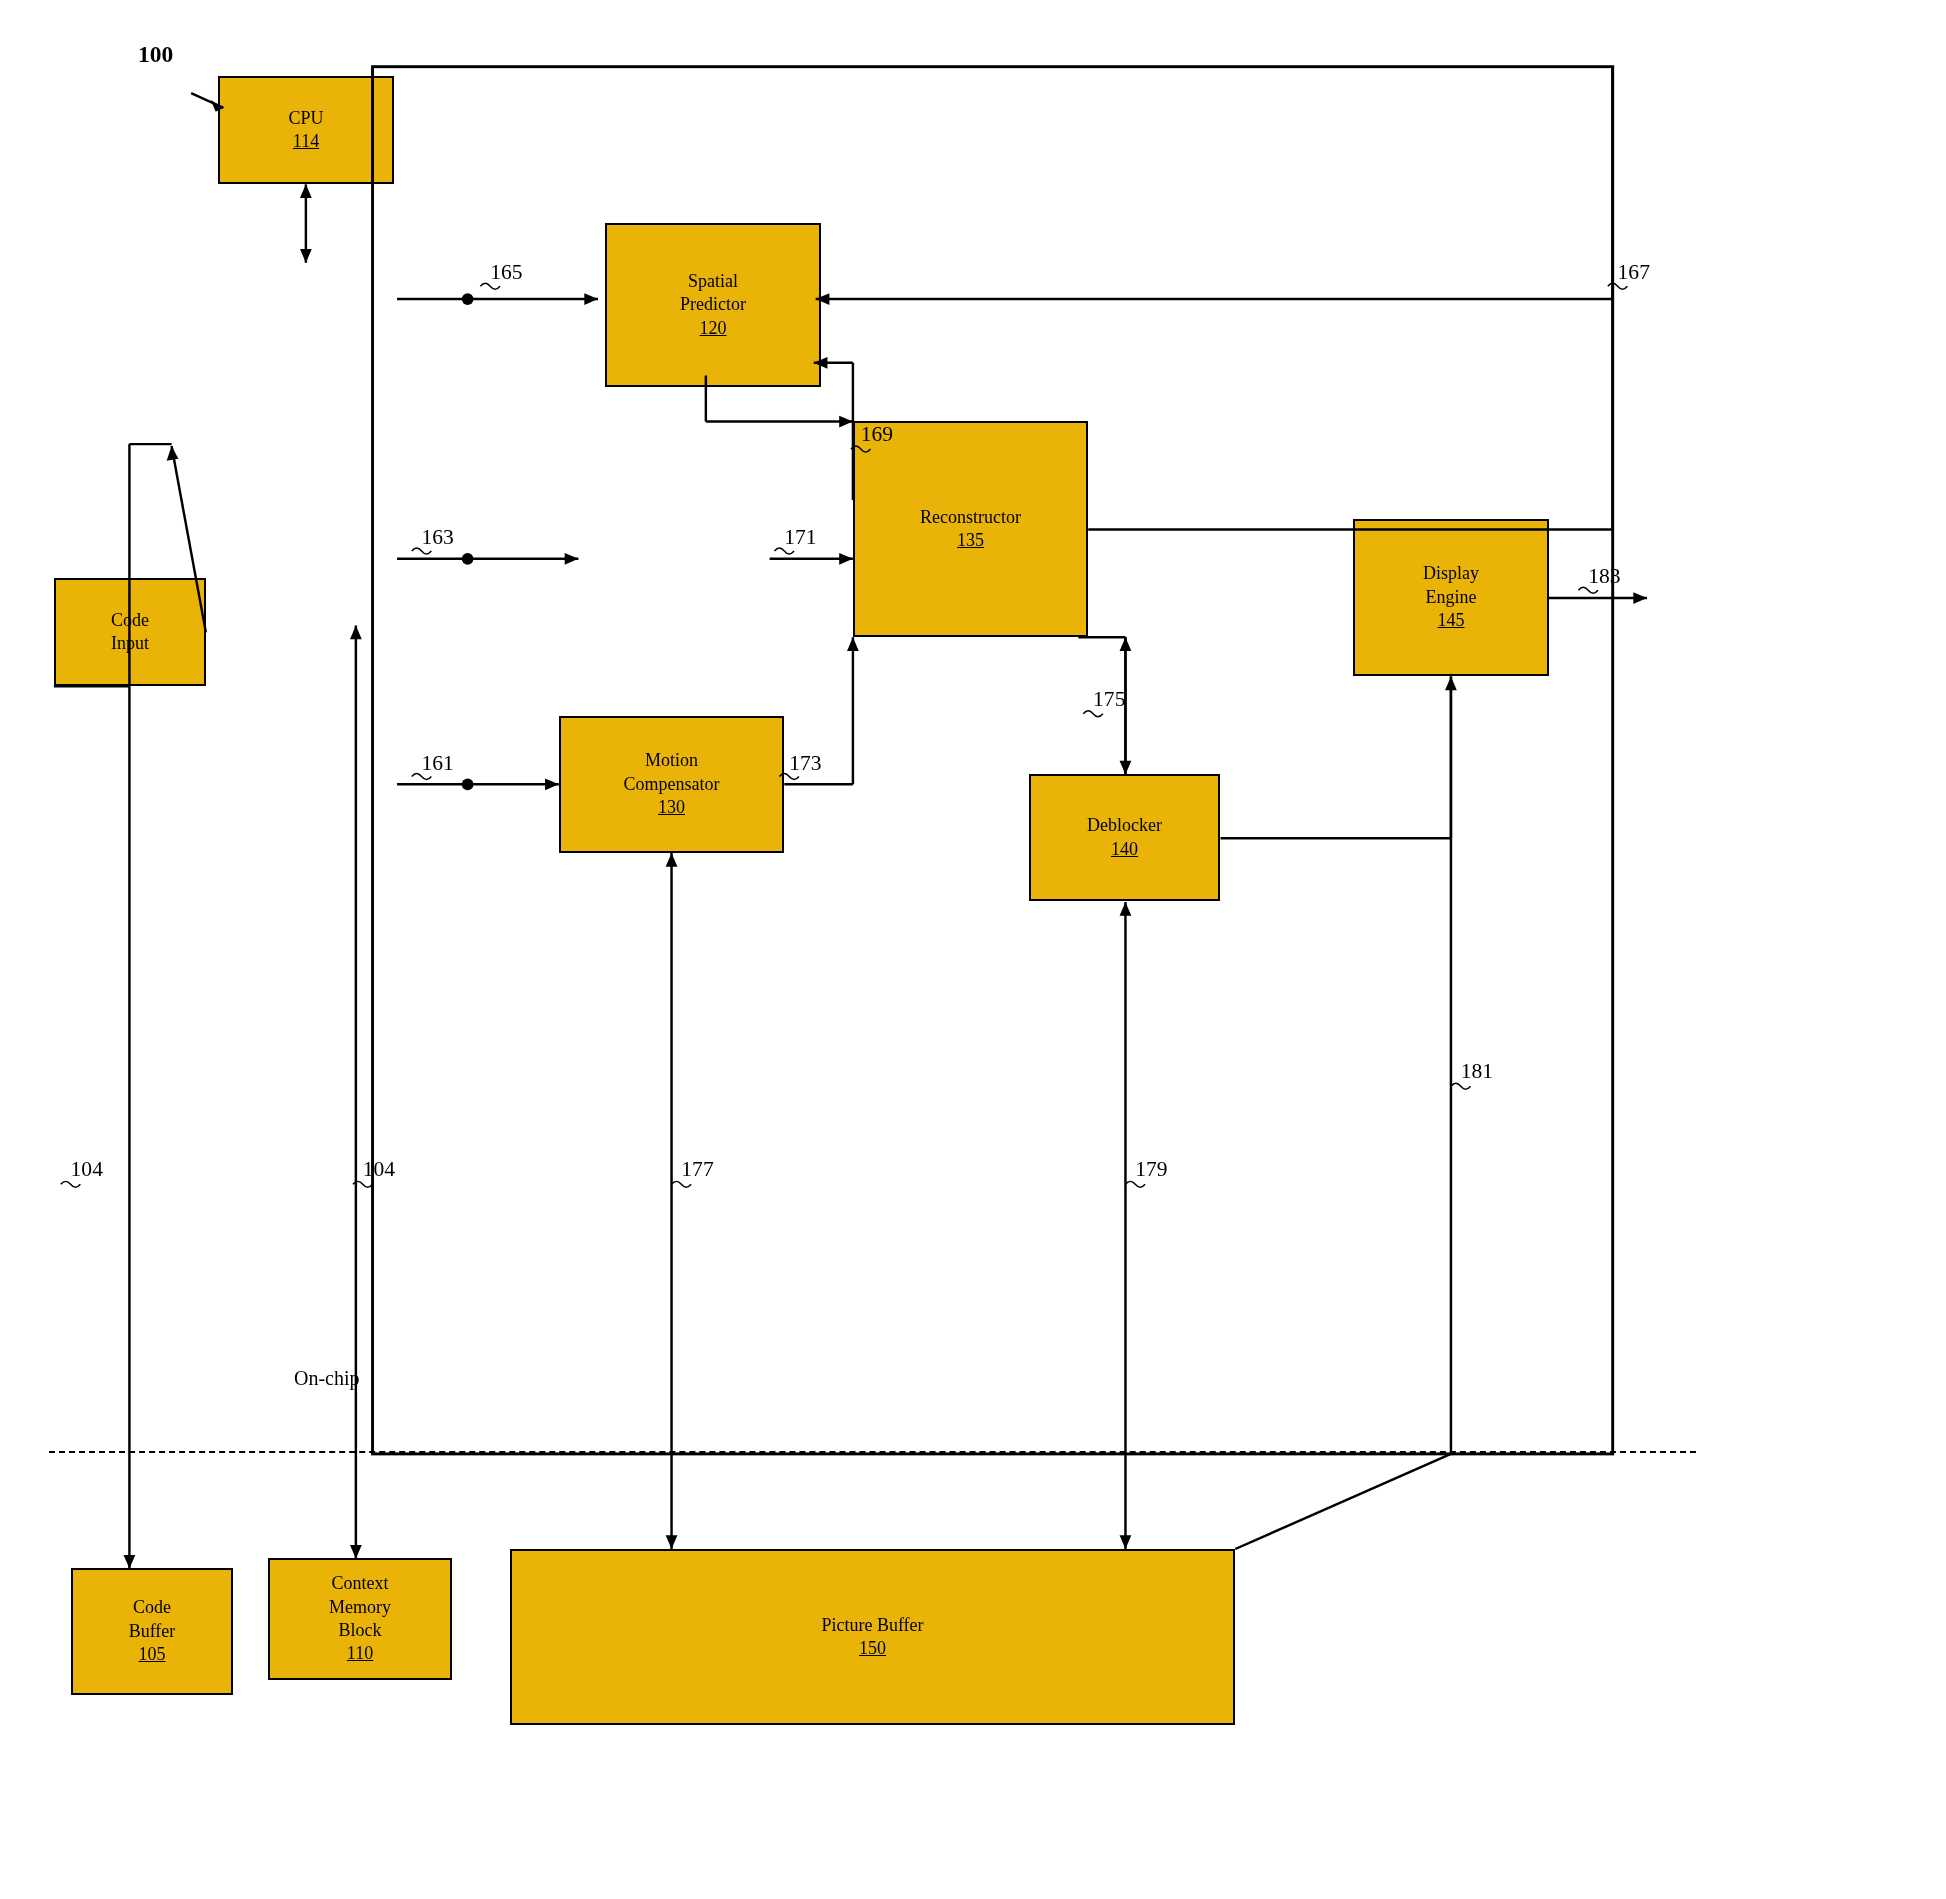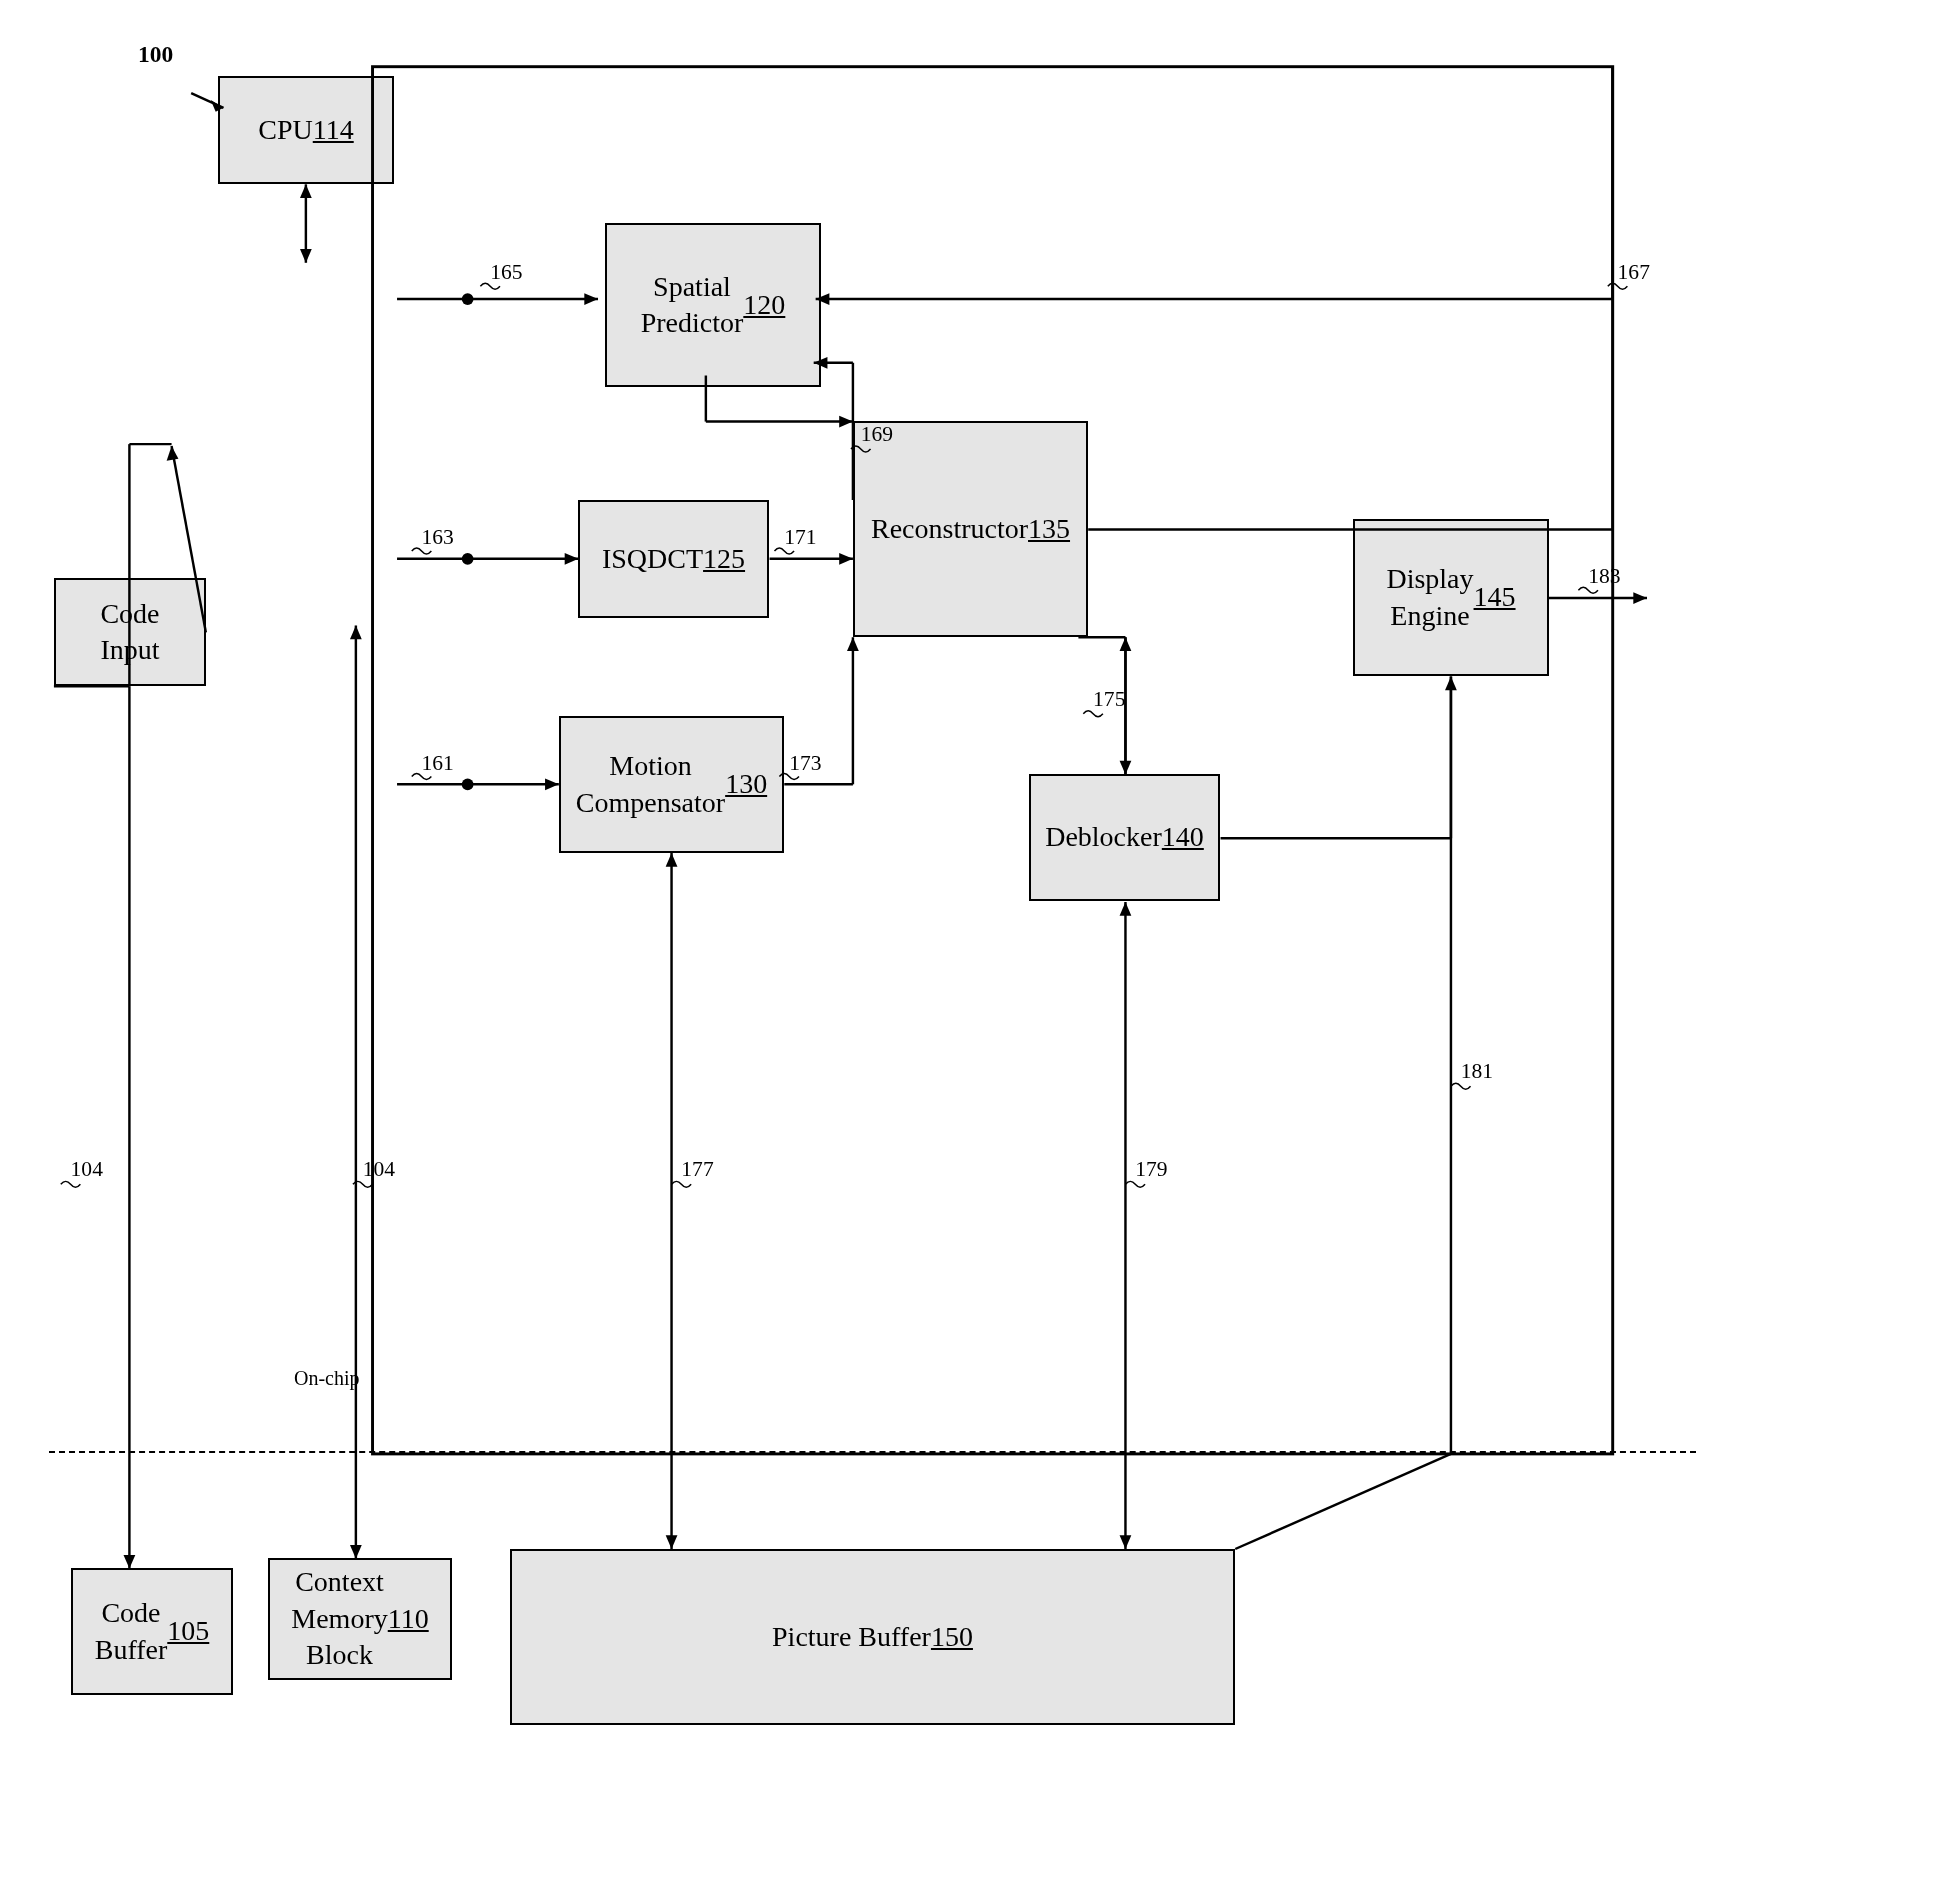--- a/index.html
+++ b/index.html
@@ -12,28 +12,28 @@
       position: relative;
     }
     .diagram-container {
       position: absolute;
       top: 0; left: 0;
       width: 1947px;
       height: 1900px;
     }
     .block {
       position: absolute;
-      background: #e5e5e5;
+      background: #eab308;
       border: 2px solid #000;
       display: flex;
-      flex-direction: row;
+      flex-direction: column;
       align-items: center;
       justify-content: center;
       text-align: center;
-      font-size: 28px;
+      font-size: 18px;
       line-height: 1.3;
     }
     .block u {
       text-decoration: underline;
     }
     .label {
       position: absolute;
       font-size: 20px;
       background: transparent;
     }
@@ -65,24 +65,20 @@
     <span>CPU</span>
     <span><u>114</u></span>
   </div>
 
 
   <div class="block" style="top:223px; left:598px; width:216px; height:164px;margin-left:7px;">
     <span>Spatial<br>Predictor</span>
     <span><u>120</u></span>
   </div>
 
-  <div class="block" style="top:500px; left:578px; width:191px; height:118px;">
-    <span>ISQDCT</span>
-    <span><u>125</u></span>
-  </div>
 
   <div class="block" style="top:716px; left:559px; width:225px; height:137px;">
     <span>Motion<br>Compensator</span>
     <span><u>130</u></span>
   </div>
 
   <div class="block" style="top:421px; left:853px; width:235px; height:216px;">
     <span>Reconstructor</span>
     <span><u>135</u></span>
   </div>

